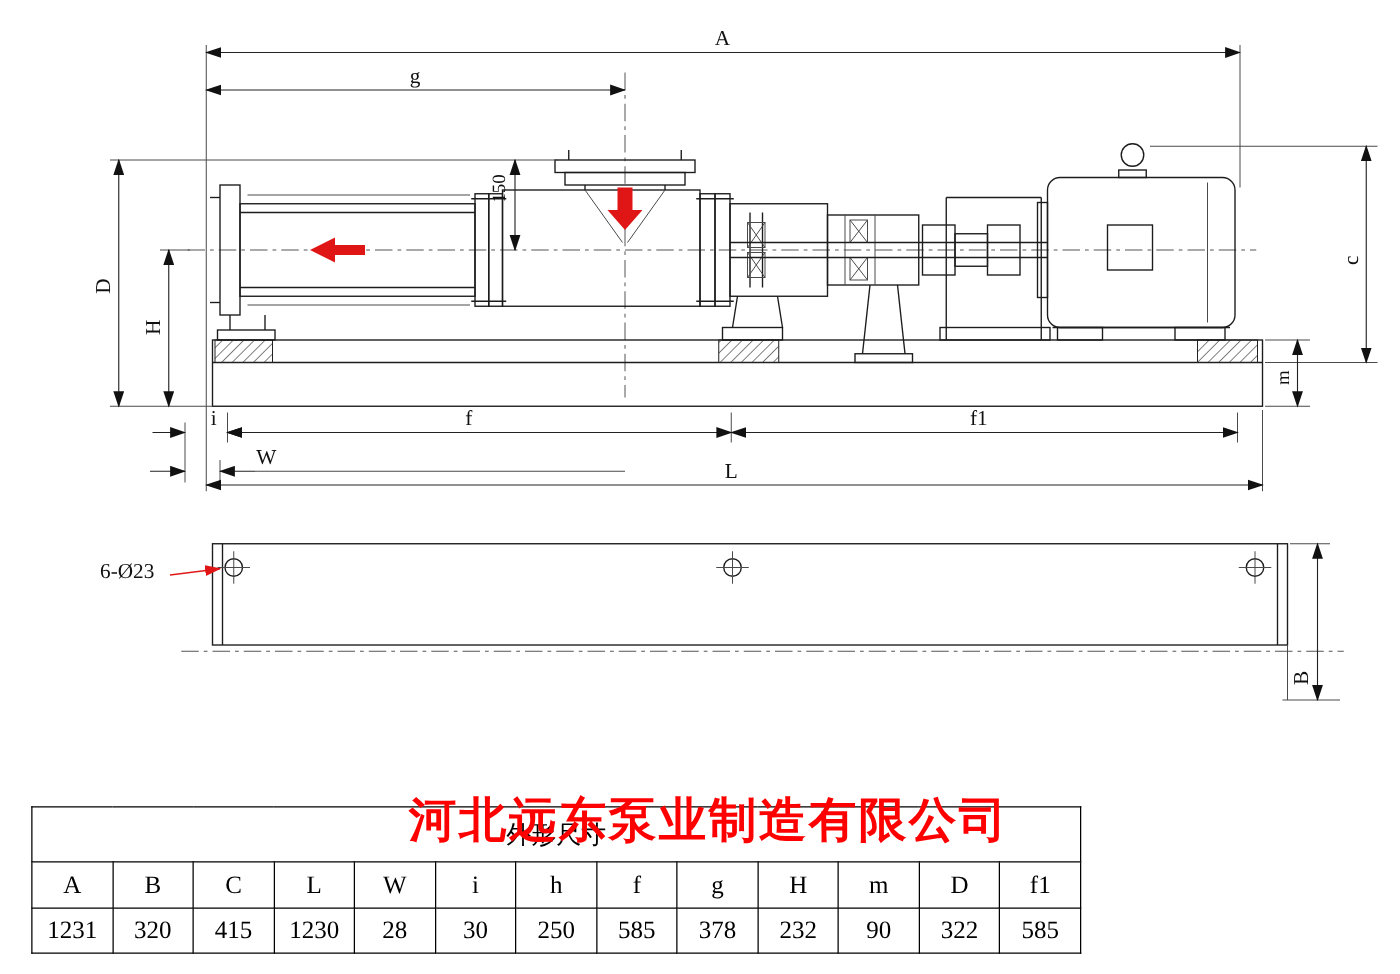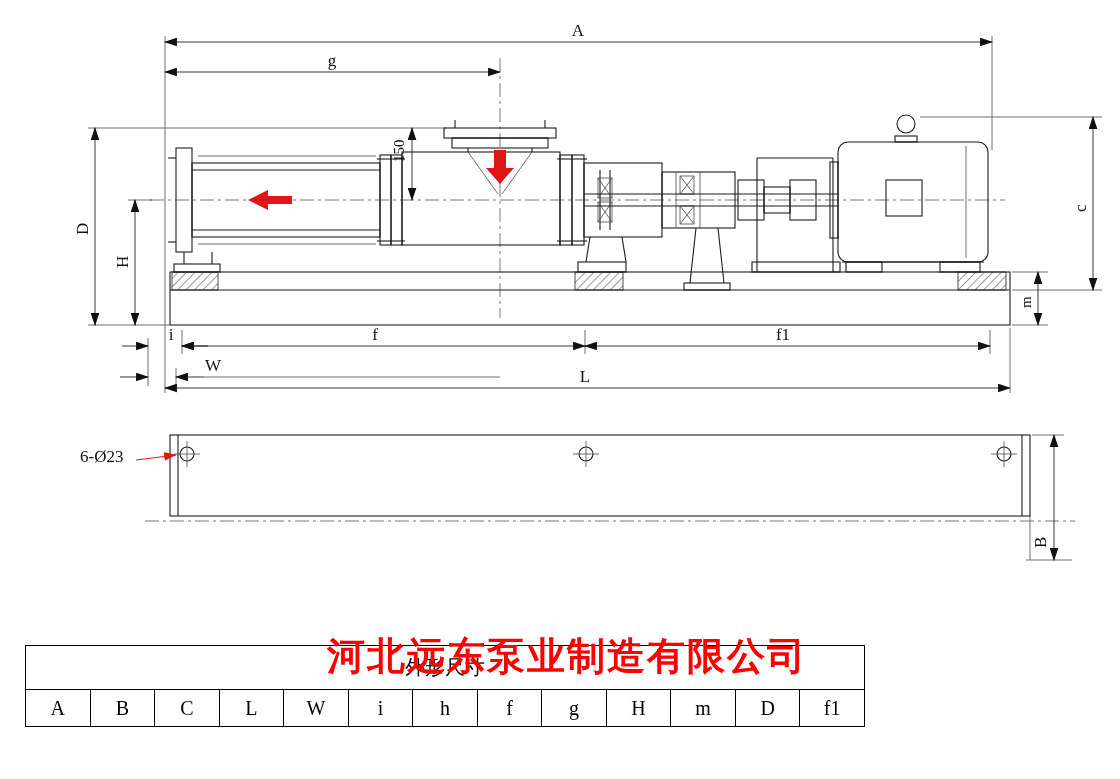--- a/index.html
+++ b/index.html
@@ -306,18 +306,33 @@
     <th>W</th>
     <th>i</th>
     <th>h</th>
     <th>f</th>
     <th>g</th>
     <th>H</th>
     <th>m</th>
     <th>D</th>
     <th>f1</th>
   </tr>
+  <tr class="val-row">
+    <td>1231</td>
+    <td>320</td>
+    <td>415</td>
+    <td>1230</td>
+    <td>28</td>
+    <td>30</td>
+    <td>250</td>
+    <td>585</td>
+    <td>378</td>
+    <td>232</td>
+    <td>90</td>
+    <td>322</td>
+    <td>585</td>
+  </tr>
 </tbody>
     </table>
 
 <div class="wm wm-company">河北远东泵业制造有限公司</div>
 
 </div>
 
 </body></html>

